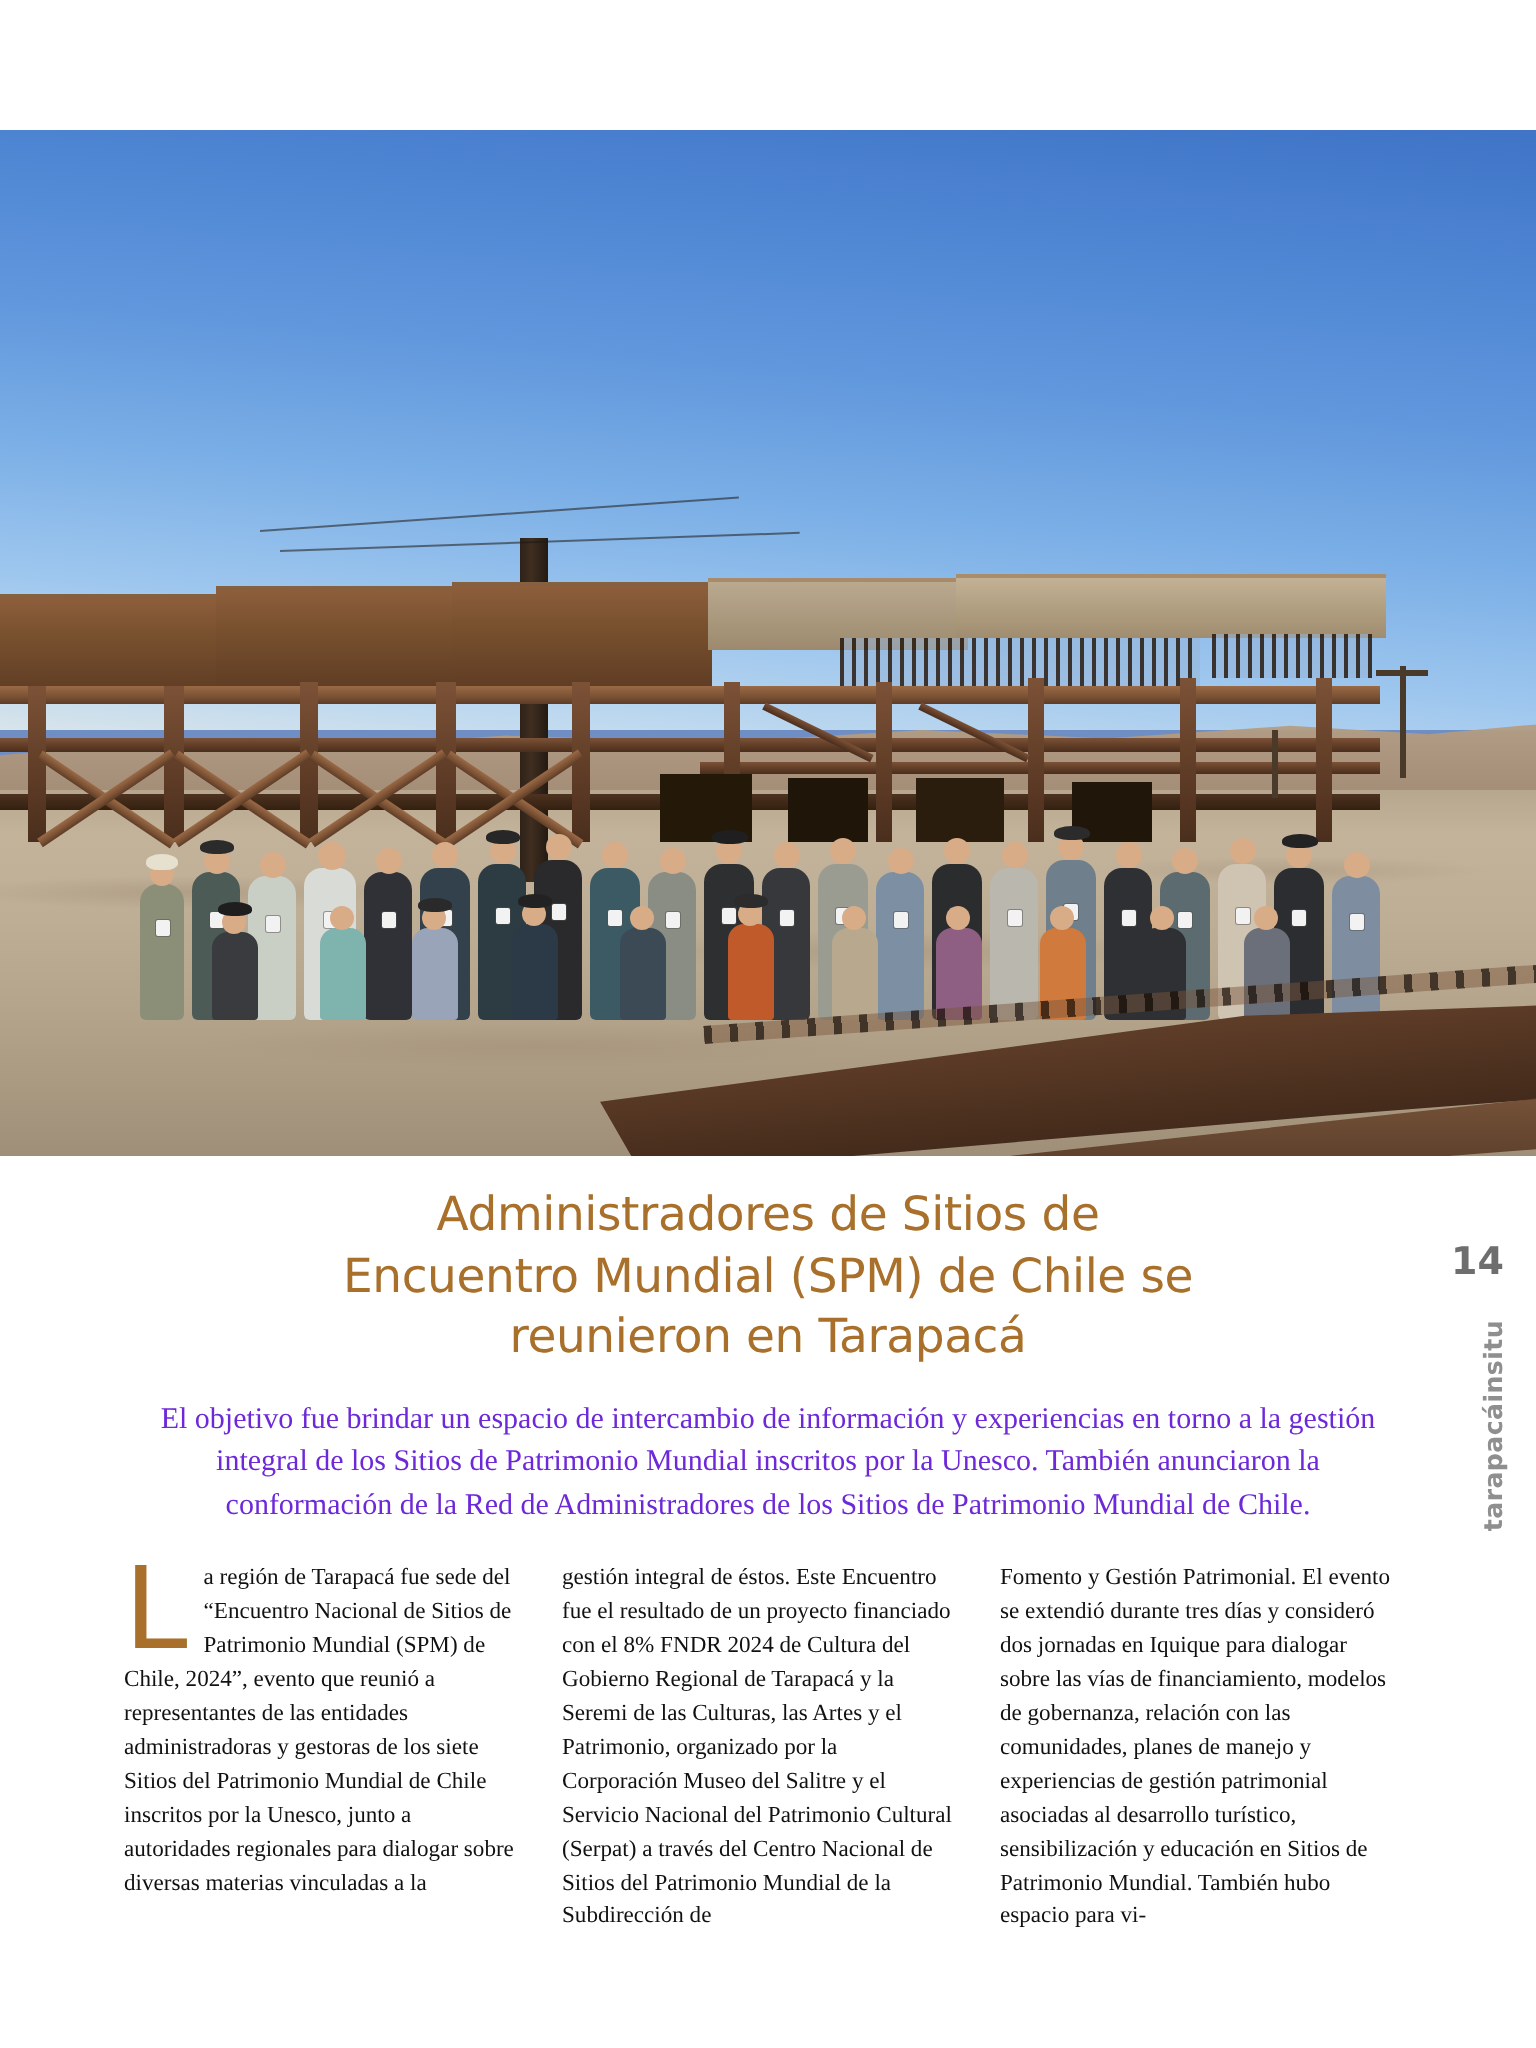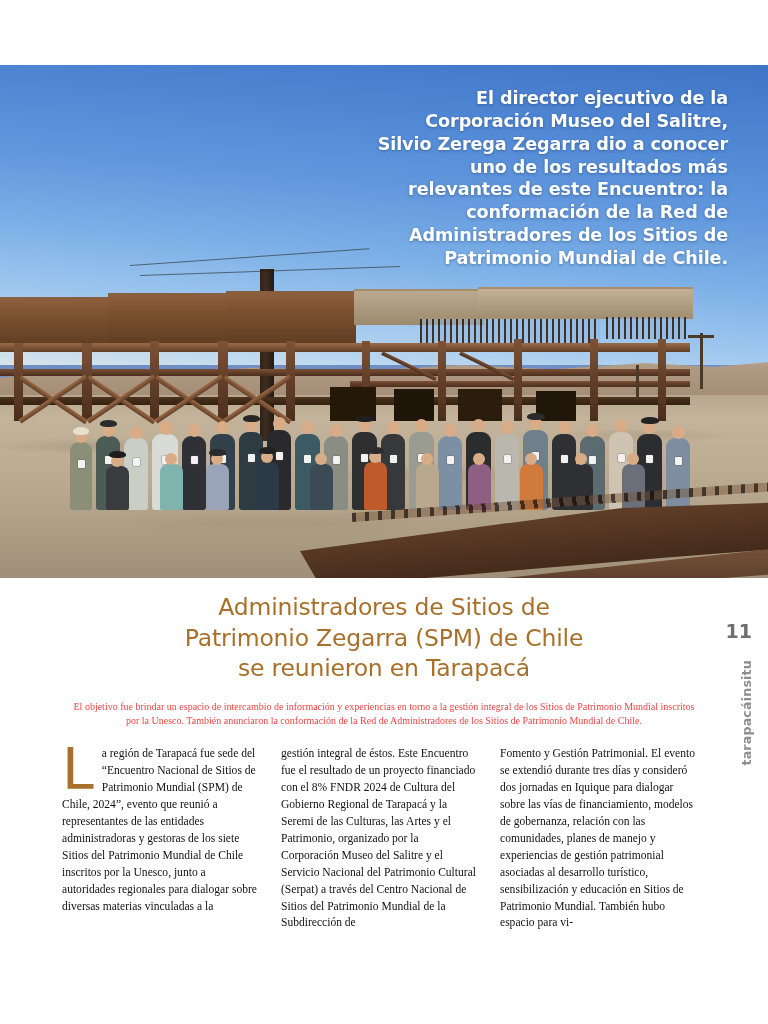--- a/index.html
+++ b/index.html
@@ -217,23 +217,23 @@
     line-height: 1.30;
     color: #a8702a;
     letter-spacing: -0.2px;
   }
 
   .standfirst {
     margin: 16px auto 0;
     width: 636px;
     text-align: center;
     font-family: "Liberation Serif", serif;
-    font-size: 10px;
+    font-size: 15px;
     line-height: 1.44;
-    color: #ef4444;
+    color: #6d28d9;
   }
 
   .columns {
     margin: 17px 0 0 0;
     padding: 0 56px 0 62px;
     display: flex;
     gap: 24px;
     align-items: flex-start;
   }
   .col {
@@ -477,42 +477,41 @@
           </div>
         <div class="person" style="left:552px; width:23px; height:46px; background:#6a6f79; border-radius:8px 8px 2px 2px;">
             <span class="head" style="left:5px; top:-11px; width:12px; height:12px;"></span>
           </div>
       </div>
 
       <div class="blade"></div>
       <div class="blade-rivets"></div>
       <div class="blade2"></div>
 
-      <div class="hero-overlay">El director ejecutivo de la Corporación Museo del Salitre, Silvio Zerega Zegarra dio a conocer uno de los resultados más relevantes de este Encuentro: la conformación de la Red de Administradores de los Sitios de Patrimonio Mundial de Chile.</div>
 
     </div>
   </div>
 
   <div class="article">
 
-    <h1 class="headline">Administradores de Sitios de Patrimonio Zegarra (SPM) de Chile se reunieron en Tarapacá</h1>
+    <h1 class="headline">Administradores de Sitios de Encuentro Mundial (SPM) de Chile se reunieron en Tarapacá</h1>
 
     <p class="standfirst">El objetivo fue brindar un espacio de intercambio de información y experiencias en torno a la gestión integral de los Sitios de Patrimonio Mundial inscritos por la Unesco. También anunciaron la conformación de la Red de Administradores de los Sitios de Patrimonio Mundial de Chile.</p>
 
     <div class="columns">
       <div class="col">
         <span class="dropcap">L</span>
         <p>a región de Tarapacá fue sede del “Encuentro Nacional de Sitios de Patrimonio Mundial (SPM) de Chile, 2024”, evento que reunió a representantes de las entidades administradoras y gestoras de los siete Sitios del Patrimonio Mundial de Chile inscritos por la Unesco, junto a autoridades regionales para dialogar sobre diversas materias vinculadas a la</p>
       </div>
       <div class="col">
         <p>gestión integral de éstos. Este Encuentro fue el resultado de un proyecto financiado con el 8% FNDR 2024 de Cultura del Gobierno Regional de Tarapacá y la Seremi de las Culturas, las Artes y el Patrimonio, organizado por la Corporación Museo del Salitre y el Servicio Nacional del Patrimonio Cultural (Serpat) a través del Centro Nacional de Sitios del Patrimonio Mundial de la Subdirección de</p>
       </div>
       <div class="col">
         <p>Fomento y Gestión Patrimonial. El evento se extendió durante tres días y consideró dos jornadas en Iquique para dialogar sobre las vías de financiamiento, modelos de gobernanza, relación con las comunidades, planes de manejo y experiencias de gestión patrimonial asociadas al desarrollo turístico, sensibilización y educación en Sitios de Patrimonio Mundial. También hubo espacio para vi-</p>
       </div>
     </div>
   </div>
 
-  <div class="folio">11</div>
+  <div class="folio">14</div>
 
   <div class="vertical-brand">tarapacáinsitu</div>
 
 </div>
 
 </body></html>

